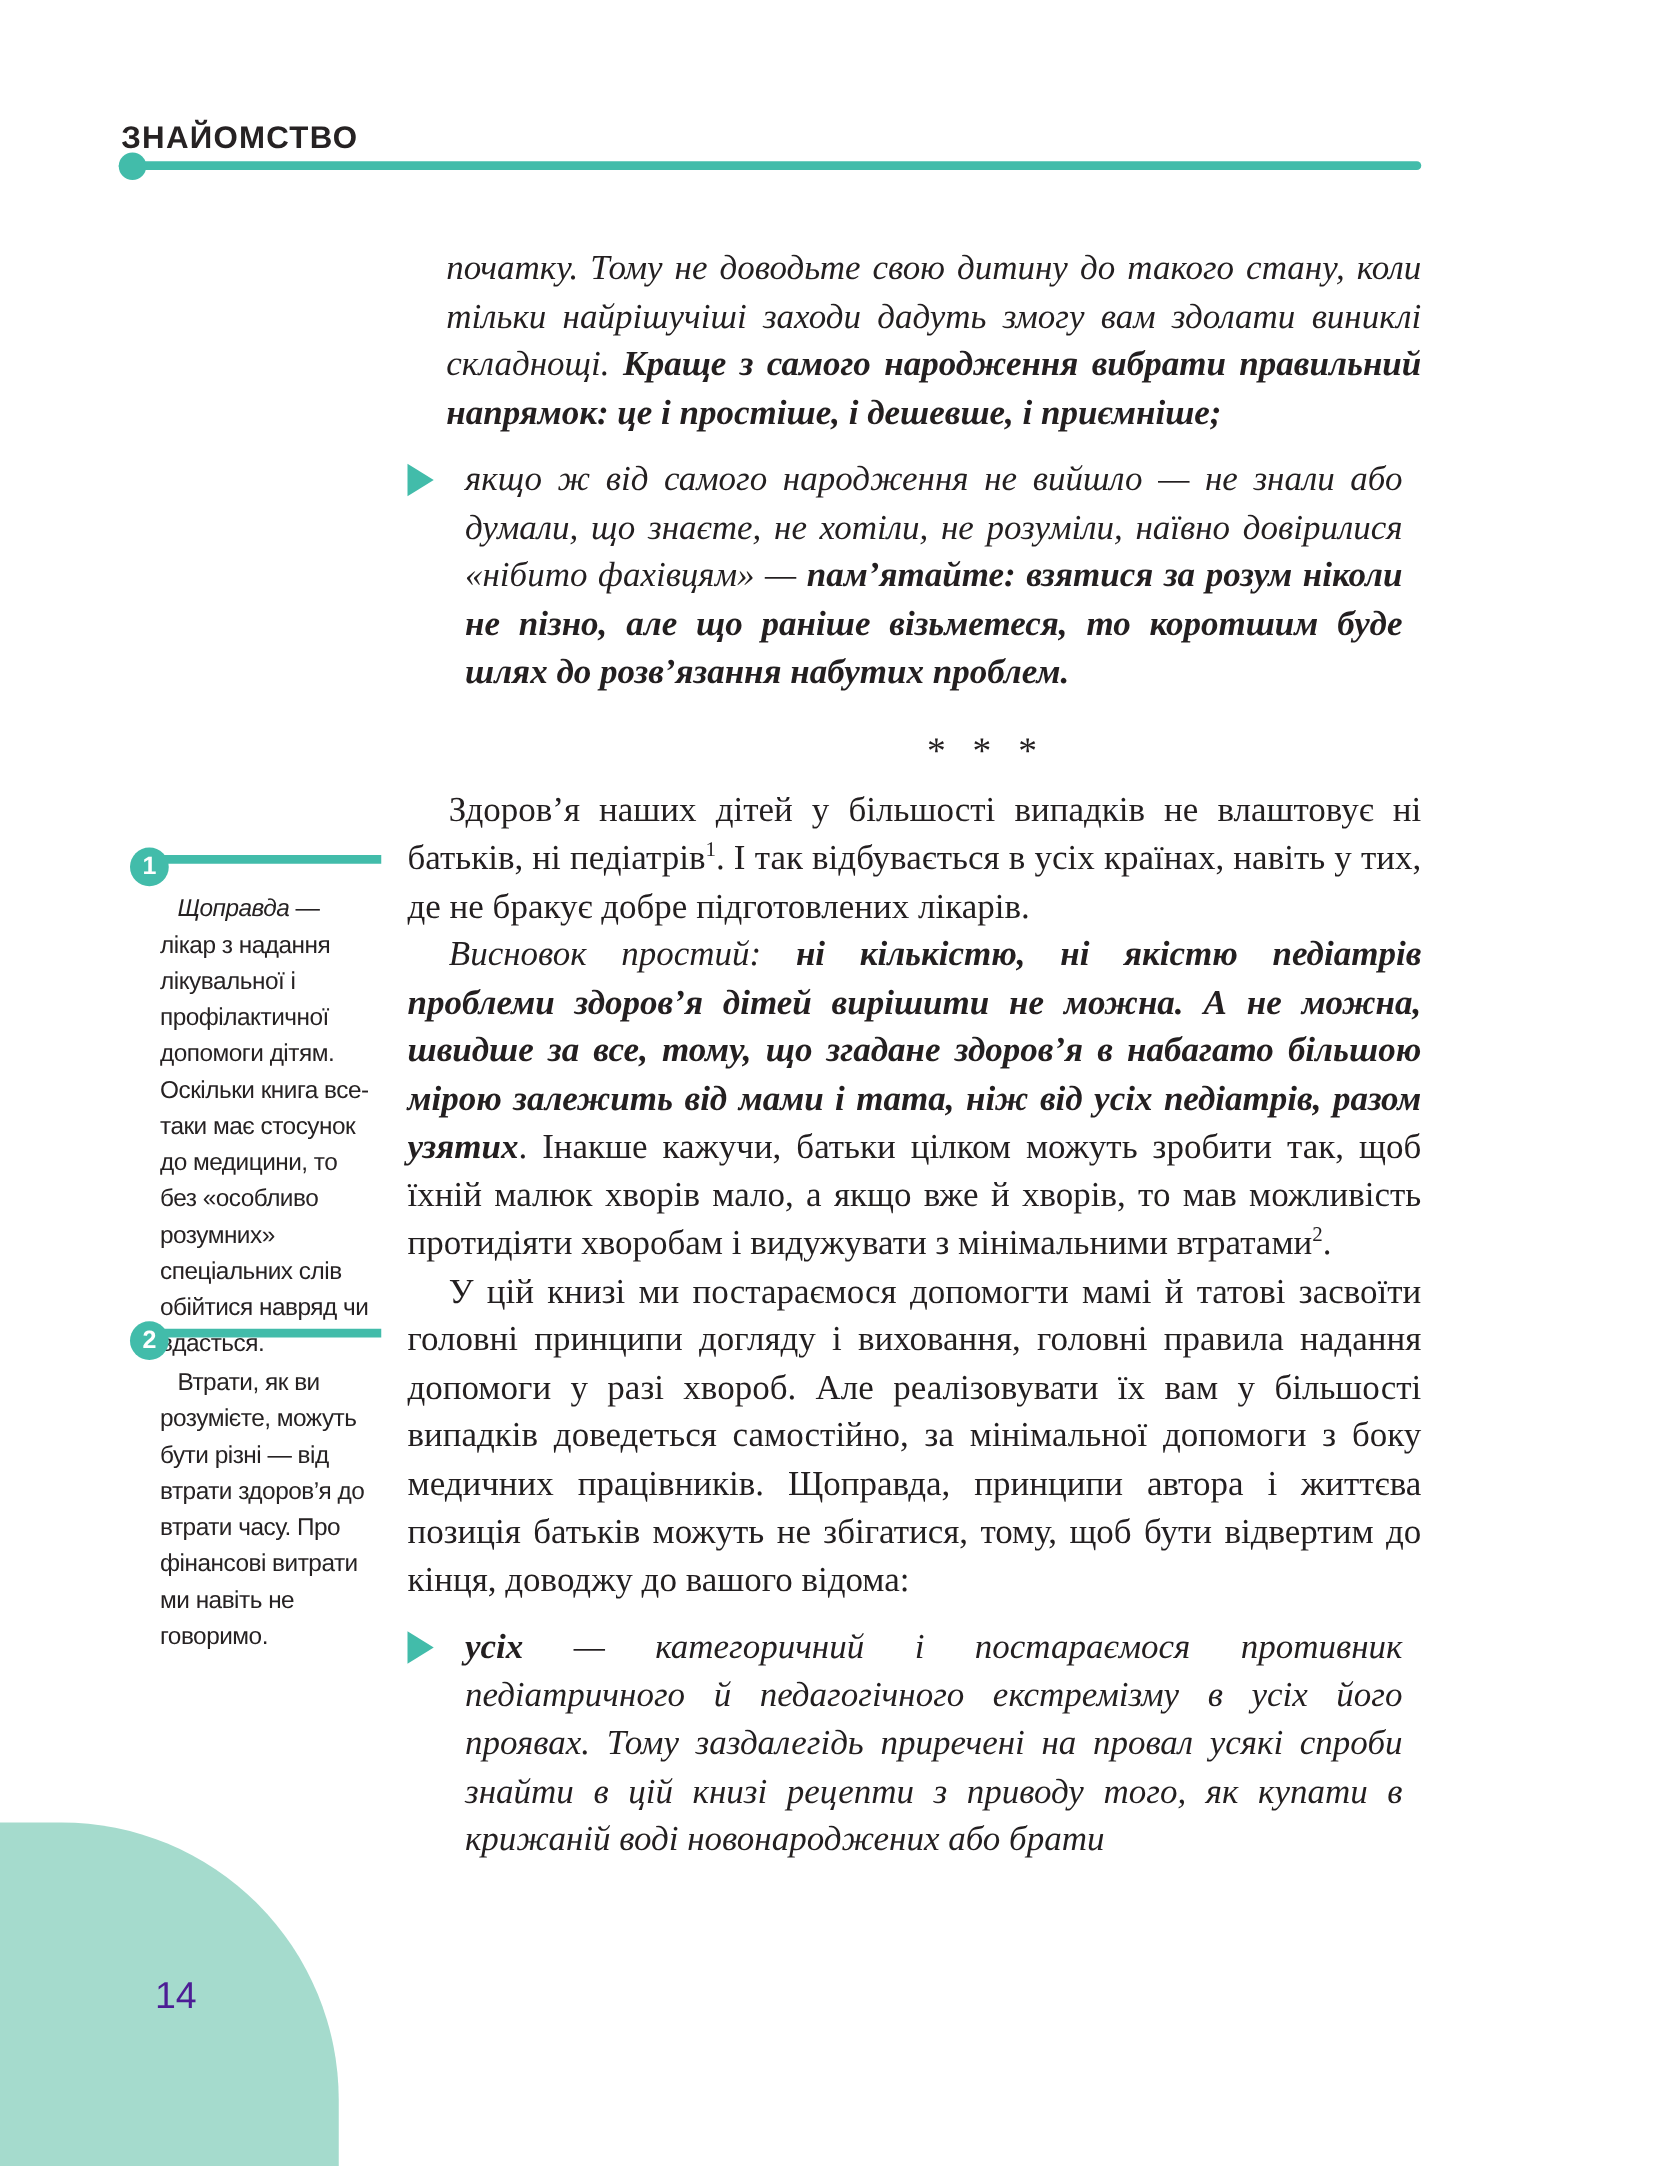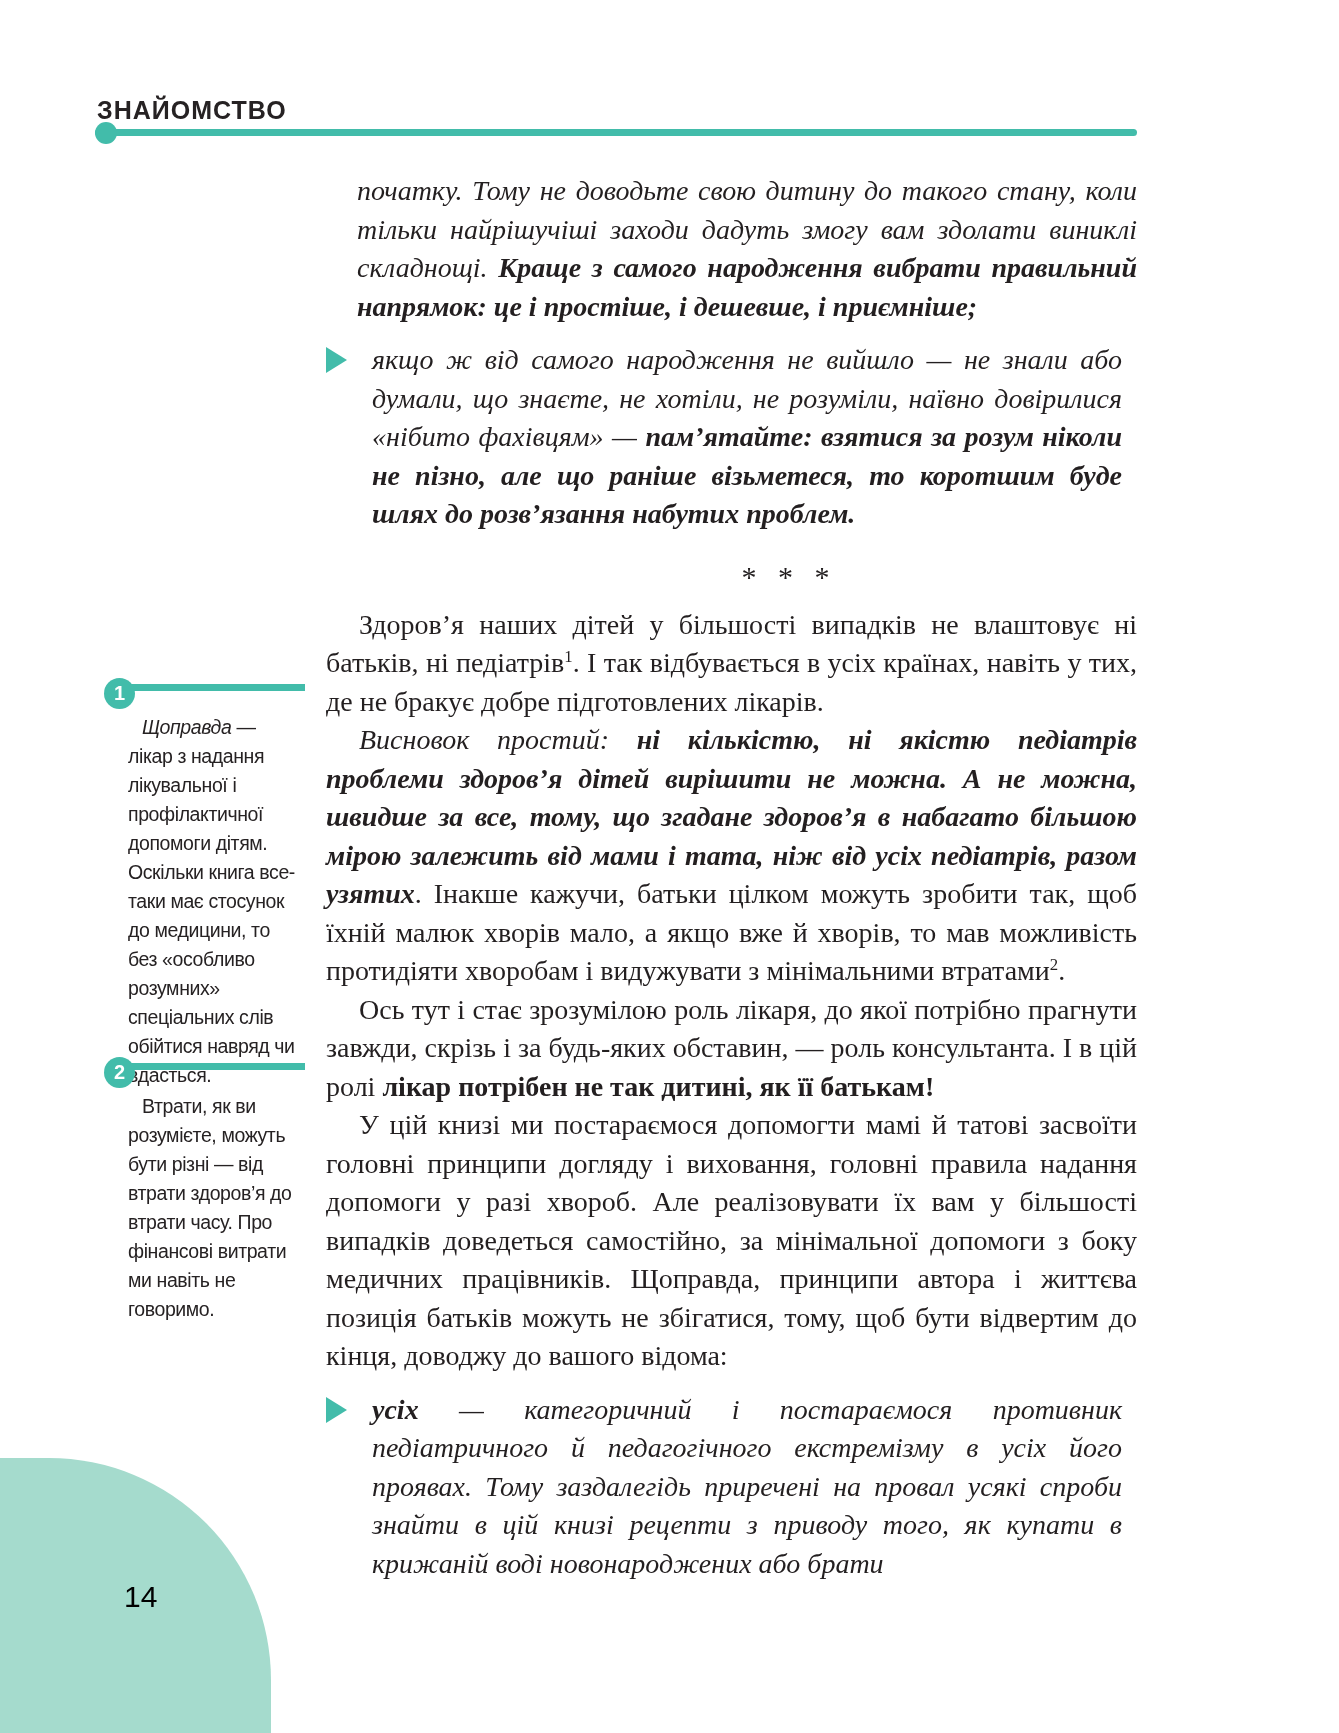--- a/index.html
+++ b/index.html
@@ -30,21 +30,21 @@
     position:absolute;left:95px;top:122px;width:22px;height:22px;
     border-radius:50%;background:var(--accent);
   }
   
   .main-col{
     position:absolute;left:326px;top:172px;width:811px;
     font-size:28px;line-height:38.5px;text-align:justify;
   }
   .para{margin:0;}
   .para.indent{text-indent:33px;}
-  .para.cont{padding-left:31px;}
+  .para.cont{padding-left:31px;margin-top:24px;}
   .i{font-style:italic;}
   .b{font-weight:bold;}
   sup{font-size:60%;line-height:0;vertical-align:super;}
   .bullet{position:relative;padding-left:31px;margin:4px 0 6px;}
   .bullet .tri{
     position:absolute;left:0;top:6px;width:0;height:0;
     border-top:13px solid transparent;border-bottom:13px solid transparent;
     border-left:21px solid var(--accent);
   }
   .bullet p{margin:15px;}
@@ -77,21 +77,21 @@
     color:#262223;text-indent:14px;text-align:left;
   }
   
   .corner-blob{
     position:absolute;left:0;top:1458px;width:271px;height:275px;
     background:var(--blob);border-top-right-radius:222px;
   }
   .page-number{
     position:absolute;left:124px;top:1580px;
     font-family:"Liberation Sans","DejaVu Sans",sans-serif;
-    font-size:30px;color:#000000;z-index:3;
+    font-size:30px;color:#4c1d95;z-index:3;
   }
 </style>
 </head>
 <body>
 
 <div class="page">
 
   <div class="chapter-title">ЗНАЙОМСТВО</div>
   <div class="header-rule"></div>
   <div class="header-dot"></div>
@@ -115,21 +115,20 @@
 
   <div class="main-col">
       <p class="para cont"><span class="i">початку. Тому не доводьте свою дитину до такого стану, коли тільки найрішучіші заходи дадуть змогу вам здолати виниклі складнощі. </span><span class="b i">Краще з самого народження вибрати правильний напрямок: це і простіше, і дешевше, і приємніше;</span></p>
       <div class="bullet">
         <span class="tri"></span>
         <p><span class="i">якщо ж від самого народження не вийшло — не знали або думали, що знаєте, не хотіли, не розуміли, наївно довірилися «нібито фахівцям» — </span><span class="b i">пам’ятайте: взятися за розум ніколи не пізно, але що раніше візьметеся, то коротшим буде шлях до розв’язання набутих проблем.</span></p>
       </div>
       <div class="sep">* * *</div>
       <p class="para indent"><span>Здоров’я наших дітей у більшості випадків не влаштовує ні батьків, ні педіатрів</span><sup>1</sup><span>. І так відбувається в усіх країнах, навіть у тих, де не бракує добре підготовлених лікарів.</span></p>
       <p class="para indent"><span class="i">Висновок простий: </span><span class="b i">ні кількістю, ні якістю педіатрів проблеми здоров’я дітей вирішити не можна. А не можна, швидше за все, тому, що згадане здоров’я в набагато більшою мірою залежить від мами і тата, ніж від усіх педіатрів, разом узятих</span><span>. Інакше кажучи, батьки цілком можуть зробити так, щоб їхній малюк хворів мало, а якщо вже й хворів, то мав можливість протидіяти хворобам і видужувати з мінімальними втратами</span><sup>2</sup><span>.</span></p>
-      <p class="para indent"><span>Ось тут і стає зрозумілою роль лікаря, до якої потрібно прагнути завжди, скрізь і за будь-яких обставин, — роль консультанта. І в цій ролі </span><span class="b">лікар потрібен не так дитині, як її батькам!</span></p>
       <p class="para indent"><span>У цій книзі ми постараємося допомогти мамі й татові засвоїти головні принципи догляду і виховання, головні правила надання допомоги у разі хвороб. Але реалізовувати їх вам у більшості випадків доведеться самостійно, за мінімальної допомоги з боку медичних працівників. Щоправда, принципи автора і життєва позиція батьків можуть не збігатися, тому, щоб бути відвертим до кінця, доводжу до вашого відома:</span></p>
       <div class="bullet">
         <span class="tri"></span>
         <p><span class="b i">усіх</span><span class="i"> — категоричний і постараємося противник педіатричного й педагогічного екстремізму в усіх його проявах. Тому заздалегідь приречені на провал усякі спроби знайти в цій книзі рецепти з приводу того, як купати в крижаній воді новонароджених або брати</span></p>
       </div>
     </div>
 
   <div class="corner-blob"></div>
   <div class="page-number">14</div>
 

